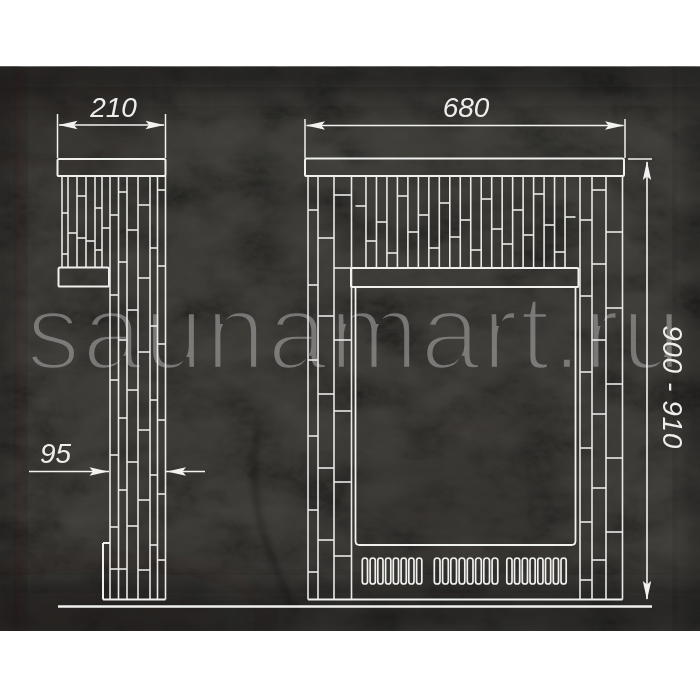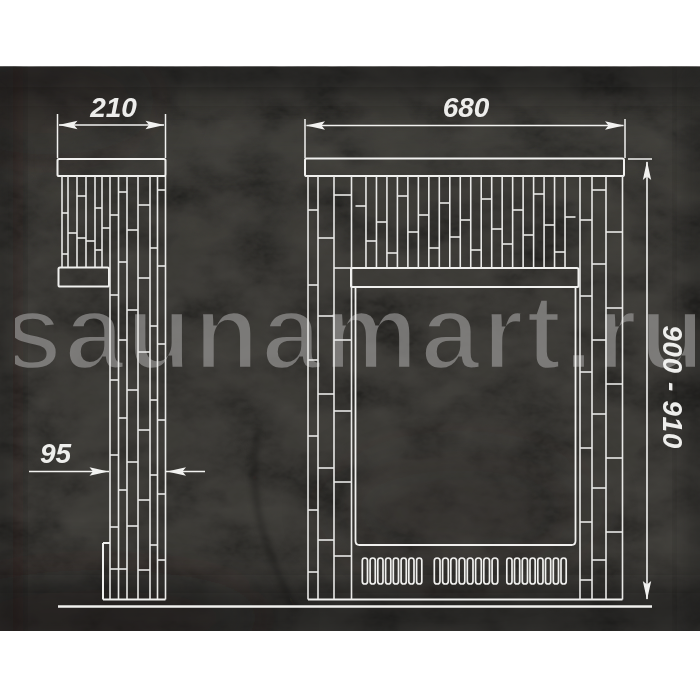--- a/index.html
+++ b/index.html
@@ -1,17 +1,17 @@
 <!DOCTYPE html>
 <html><head>
 <meta charset="utf-8">
 <style>
   html,body { margin:0; padding:0; background:#ffffff; }
   #page { position:relative; width:700px; height:700px; background:#ffffff;
-          font-family:"Liberation Sans", sans-serif; overflow:hidden;font-weight:bold; }
+          font-family:"Liberation Sans", sans-serif; overflow:hidden; }
   svg { position:absolute; left:0; top:0; }
 </style>
 </head>
 <body>
 <div id="page">
 <svg width="700" height="700" viewBox="0 0 700 700">
 <defs>
   <filter id="coarseD" x="0" y="0" width="100%" height="100%" color-interpolation-filters="sRGB">
     <feTurbulence type="fractalNoise" baseFrequency="0.02 0.032" numOctaves="4" seed="7" result="n"></feTurbulence>
     <feColorMatrix in="n" type="matrix" values="0 0 0 0 0.08  0 0 0 0 0.078  0 0 0 0 0.072  1.3 1.3 1.3 0 -1.1"></feColorMatrix>

